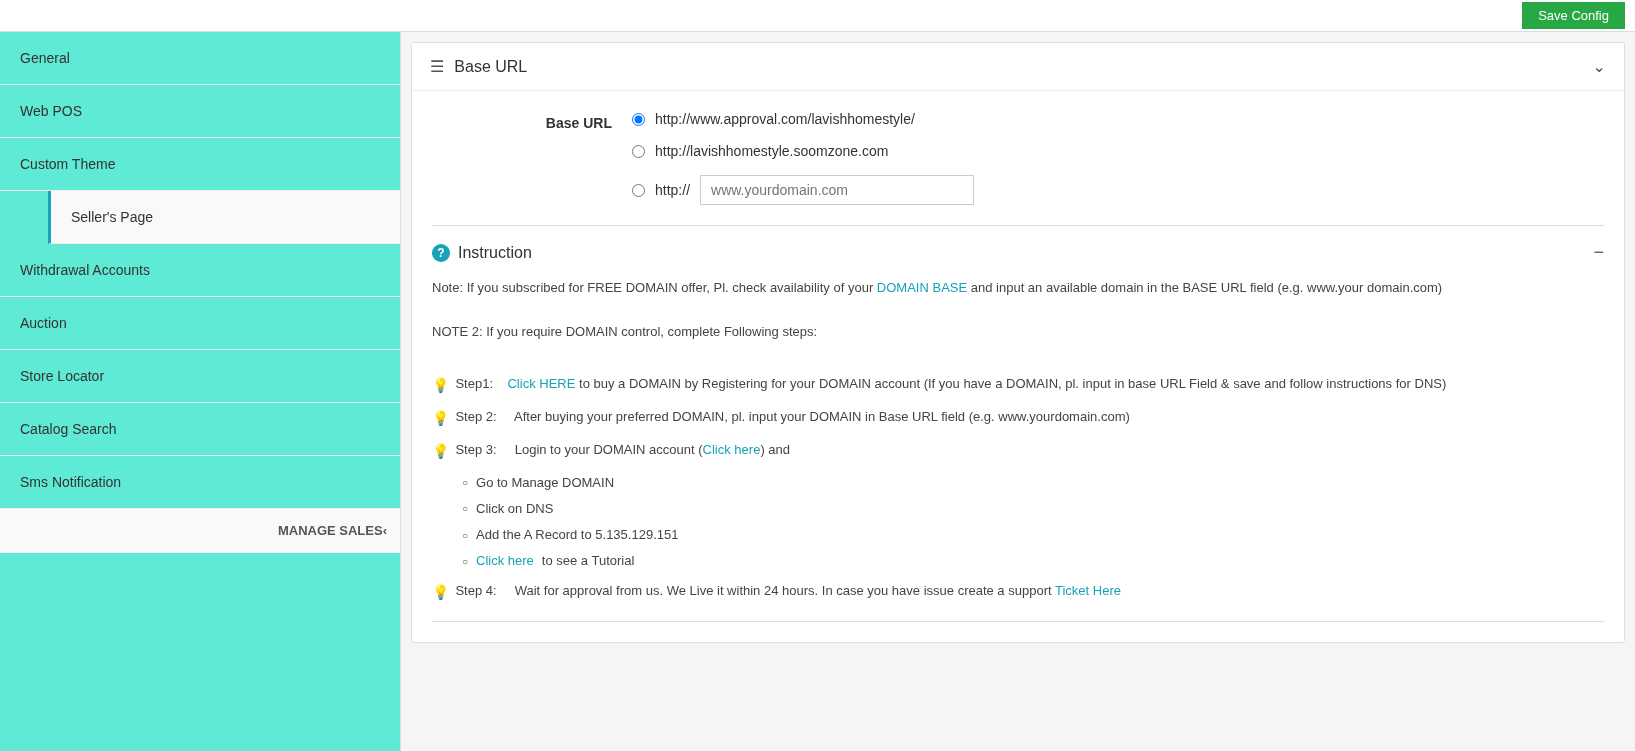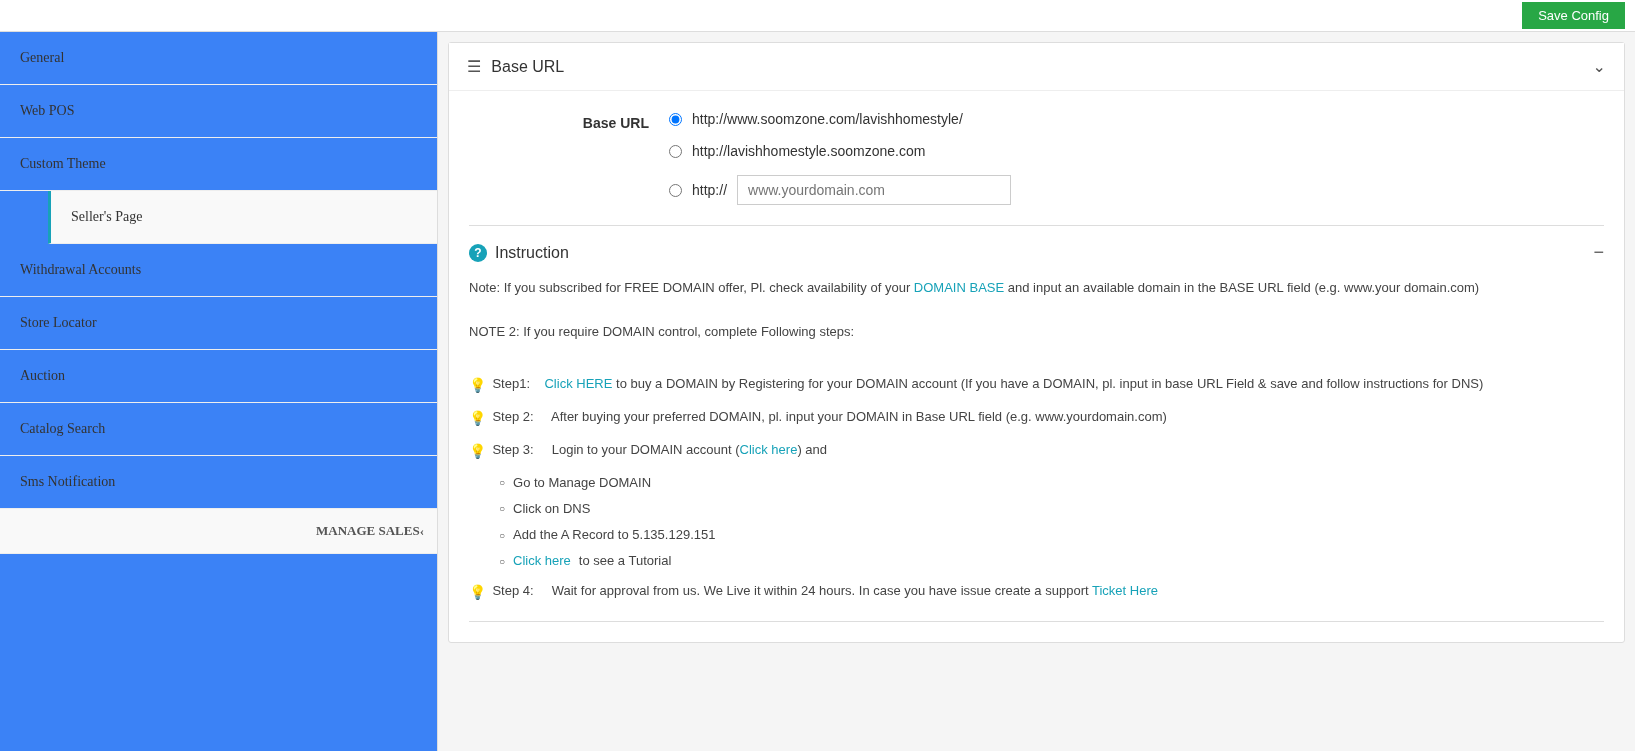--- a/index.html
+++ b/index.html
@@ -24,25 +24,24 @@
       cursor: pointer;
       border-radius: 0;
     }
 
     .main-layout {
       display: flex;
       height: calc(100vh - 32px);
     }
 
     .sidebar {
-      width: 438px;
-      background: #3b82f6;
+      width: 401px;
+      background: #5eead4;
       border-right: 1px solid #ddd;
       overflow-y: auto;
-      font-family: Liberation Serif, serif;
     }
 
     .sidebar-item {
       padding: 18px 20px;
       border-bottom: 1px solid #eee;
       cursor: pointer;
       font-size: 14px;
       color: #333;
       display: flex;
       align-items: center;
@@ -280,24 +279,24 @@
     <div class="sidebar-item">
       <span>Custom Theme</span>
     </div>
     <div class="sidebar-item active">
       <span>Seller's Page</span>
     </div>
     <div class="sidebar-item">
       <span>Withdrawal Accounts</span>
     </div>
     <div class="sidebar-item">
+      <span>Auction</span>
+    </div>
+    <div class="sidebar-item">
       <span>Store Locator</span>
-    </div>
-    <div class="sidebar-item">
-      <span>Auction</span>
     </div>
     <div class="sidebar-item">
       <span>Catalog Search</span>
     </div>
     <div class="sidebar-item">
       <span>Sms Notification</span>
     </div>
     <div class="sidebar-section-header">
       <span>MANAGE SALES</span>
       <span>‹</span>
@@ -315,21 +314,21 @@
       </div>
 
       <div class="panel-body">
 
         <div class="form-row">
           <div class="form-label">Base URL</div>
           <div class="form-options">
 
             <div class="radio-option">
               <input type="radio" name="base_url" id="url1" checked="" style="">
-              <label class="radio-label" for="url1">http://www.soomzone.com/lavishhomestyle/</label>
+              <label class="radio-label" for="url1">http://www.approval.com/lavishhomestyle/</label>
             </div>
 
             <div class="radio-option">
               <input type="radio" name="base_url" id="url2" style="">
               <label class="radio-label" for="url2">http://lavishhomestyle.soomzone.com</label>
             </div>
 
             <div class="radio-option">
               <input type="radio" name="base_url" id="url3" style="">
               <span class="http-prefix">http://</span>

